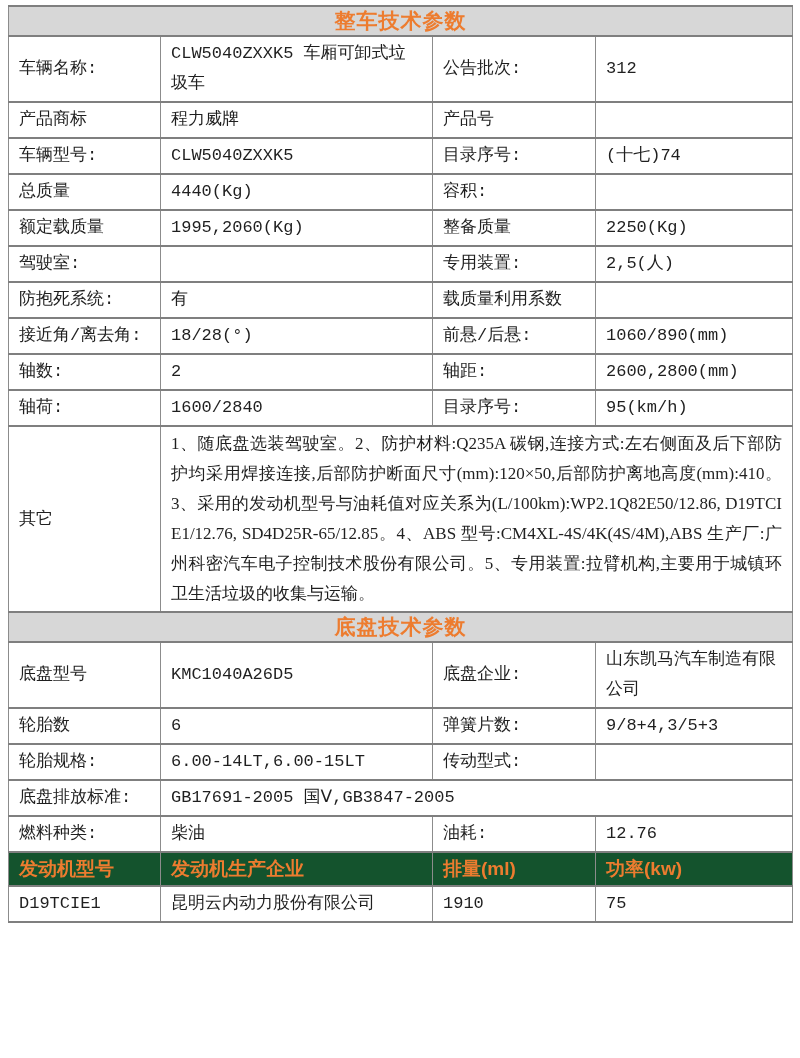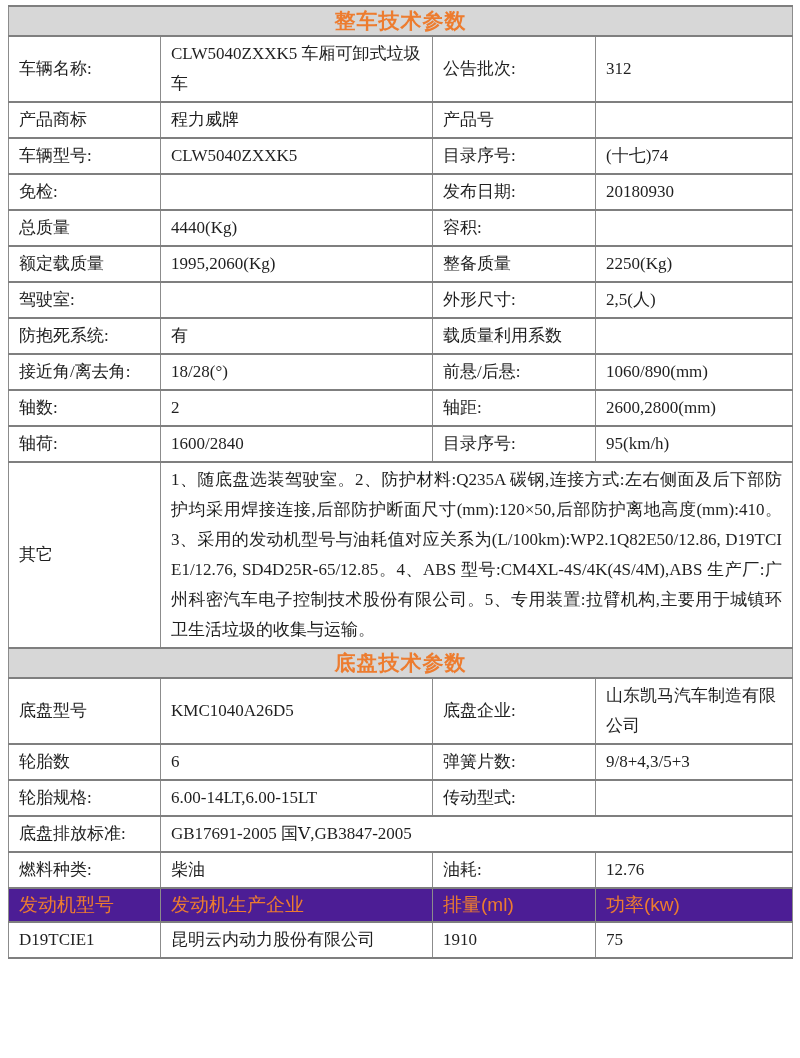--- a/index.html
+++ b/index.html
@@ -42,33 +42,33 @@
     color: #ed7c2f;
     font-weight: bold;
     font-size: 21px;
     text-align: center;
     line-height: 24px;
     padding: 2px 10px;
     font-family: "Liberation Sans", "DejaVu Sans", sans-serif;
     letter-spacing: 1px;
   }
   td.engine-head {
-    background: #4c1d95;
+    background: #14532d;
     color: #ed7c2f;
-    font-weight: normal;
+    font-weight: bold;
     font-size: 19px;
     line-height: 28px;
     font-family: "Liberation Sans", "DejaVu Sans", sans-serif;
   }
   td.other-cell {
     line-height: 30px;
     text-align: justify;
     margin-top: 48px;
   }
-  tr.std { height: 34px; }
+  tr.std { height: 34px; font-family: Liberation Mono, monospace; }
 </style>
 </head>
 <body>
 
 <div class="sheet">
   <table class="spec">
     <colgroup>
       <col class="c1">
         <col class="c2">
         <col class="c3">
@@ -94,46 +94,40 @@
         <td></td>
       </tr>
 
       <tr class="std">
         <td>车辆型号:</td>
         <td>CLW5040ZXXK5</td>
         <td>目录序号:</td>
         <td>(十七)74</td>
       </tr>
 
-      <tr class="std">
-        <td>免检:</td>
-        <td></td>
-        <td>发布日期:</td>
-        <td>20180930</td>
-      </tr>
 
       <tr class="std">
         <td>总质量</td>
         <td>4440(Kg)</td>
         <td>容积:</td>
         <td></td>
       </tr>
 
       <tr class="std">
         <td>额定载质量</td>
         <td>1995,2060(Kg)</td>
         <td>整备质量</td>
         <td>2250(Kg)</td>
       </tr>
 
 
       <tr class="std">
         <td>驾驶室:</td>
         <td></td>
-        <td>外形尺寸:</td>
+        <td>专用装置:</td>
         <td>2,5(人)</td>
       </tr>
 
       <tr class="std">
         <td>防抱死系统:</td>
         <td>有</td>
         <td>载质量利用系数</td>
         <td></td>
       </tr>
 

